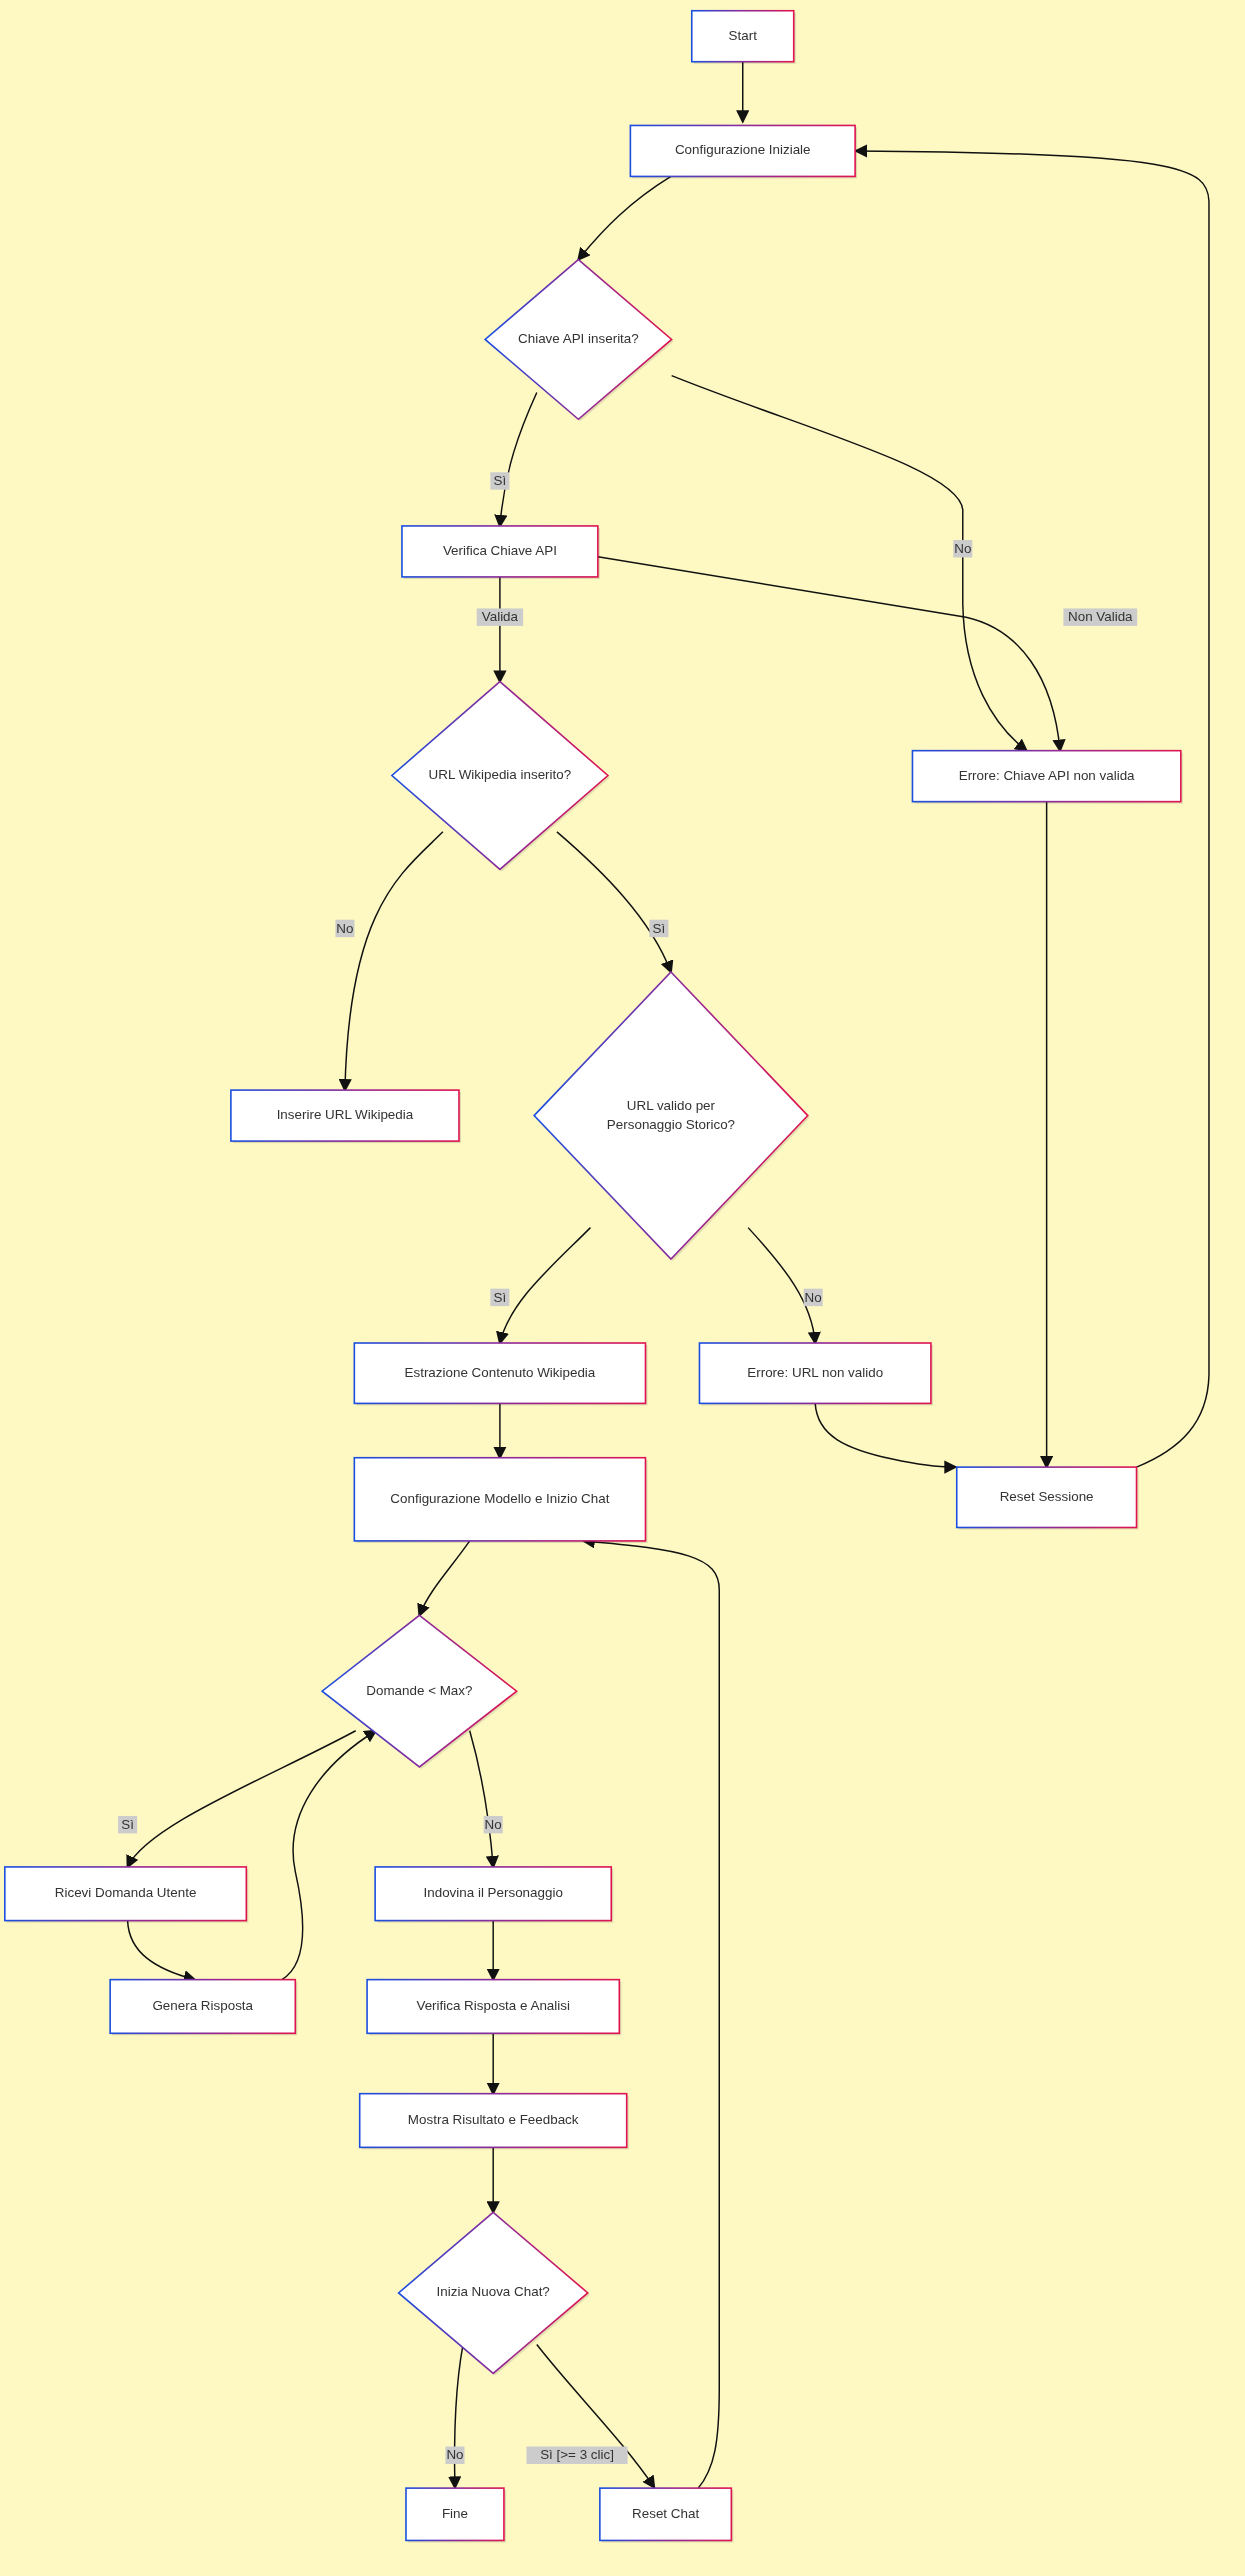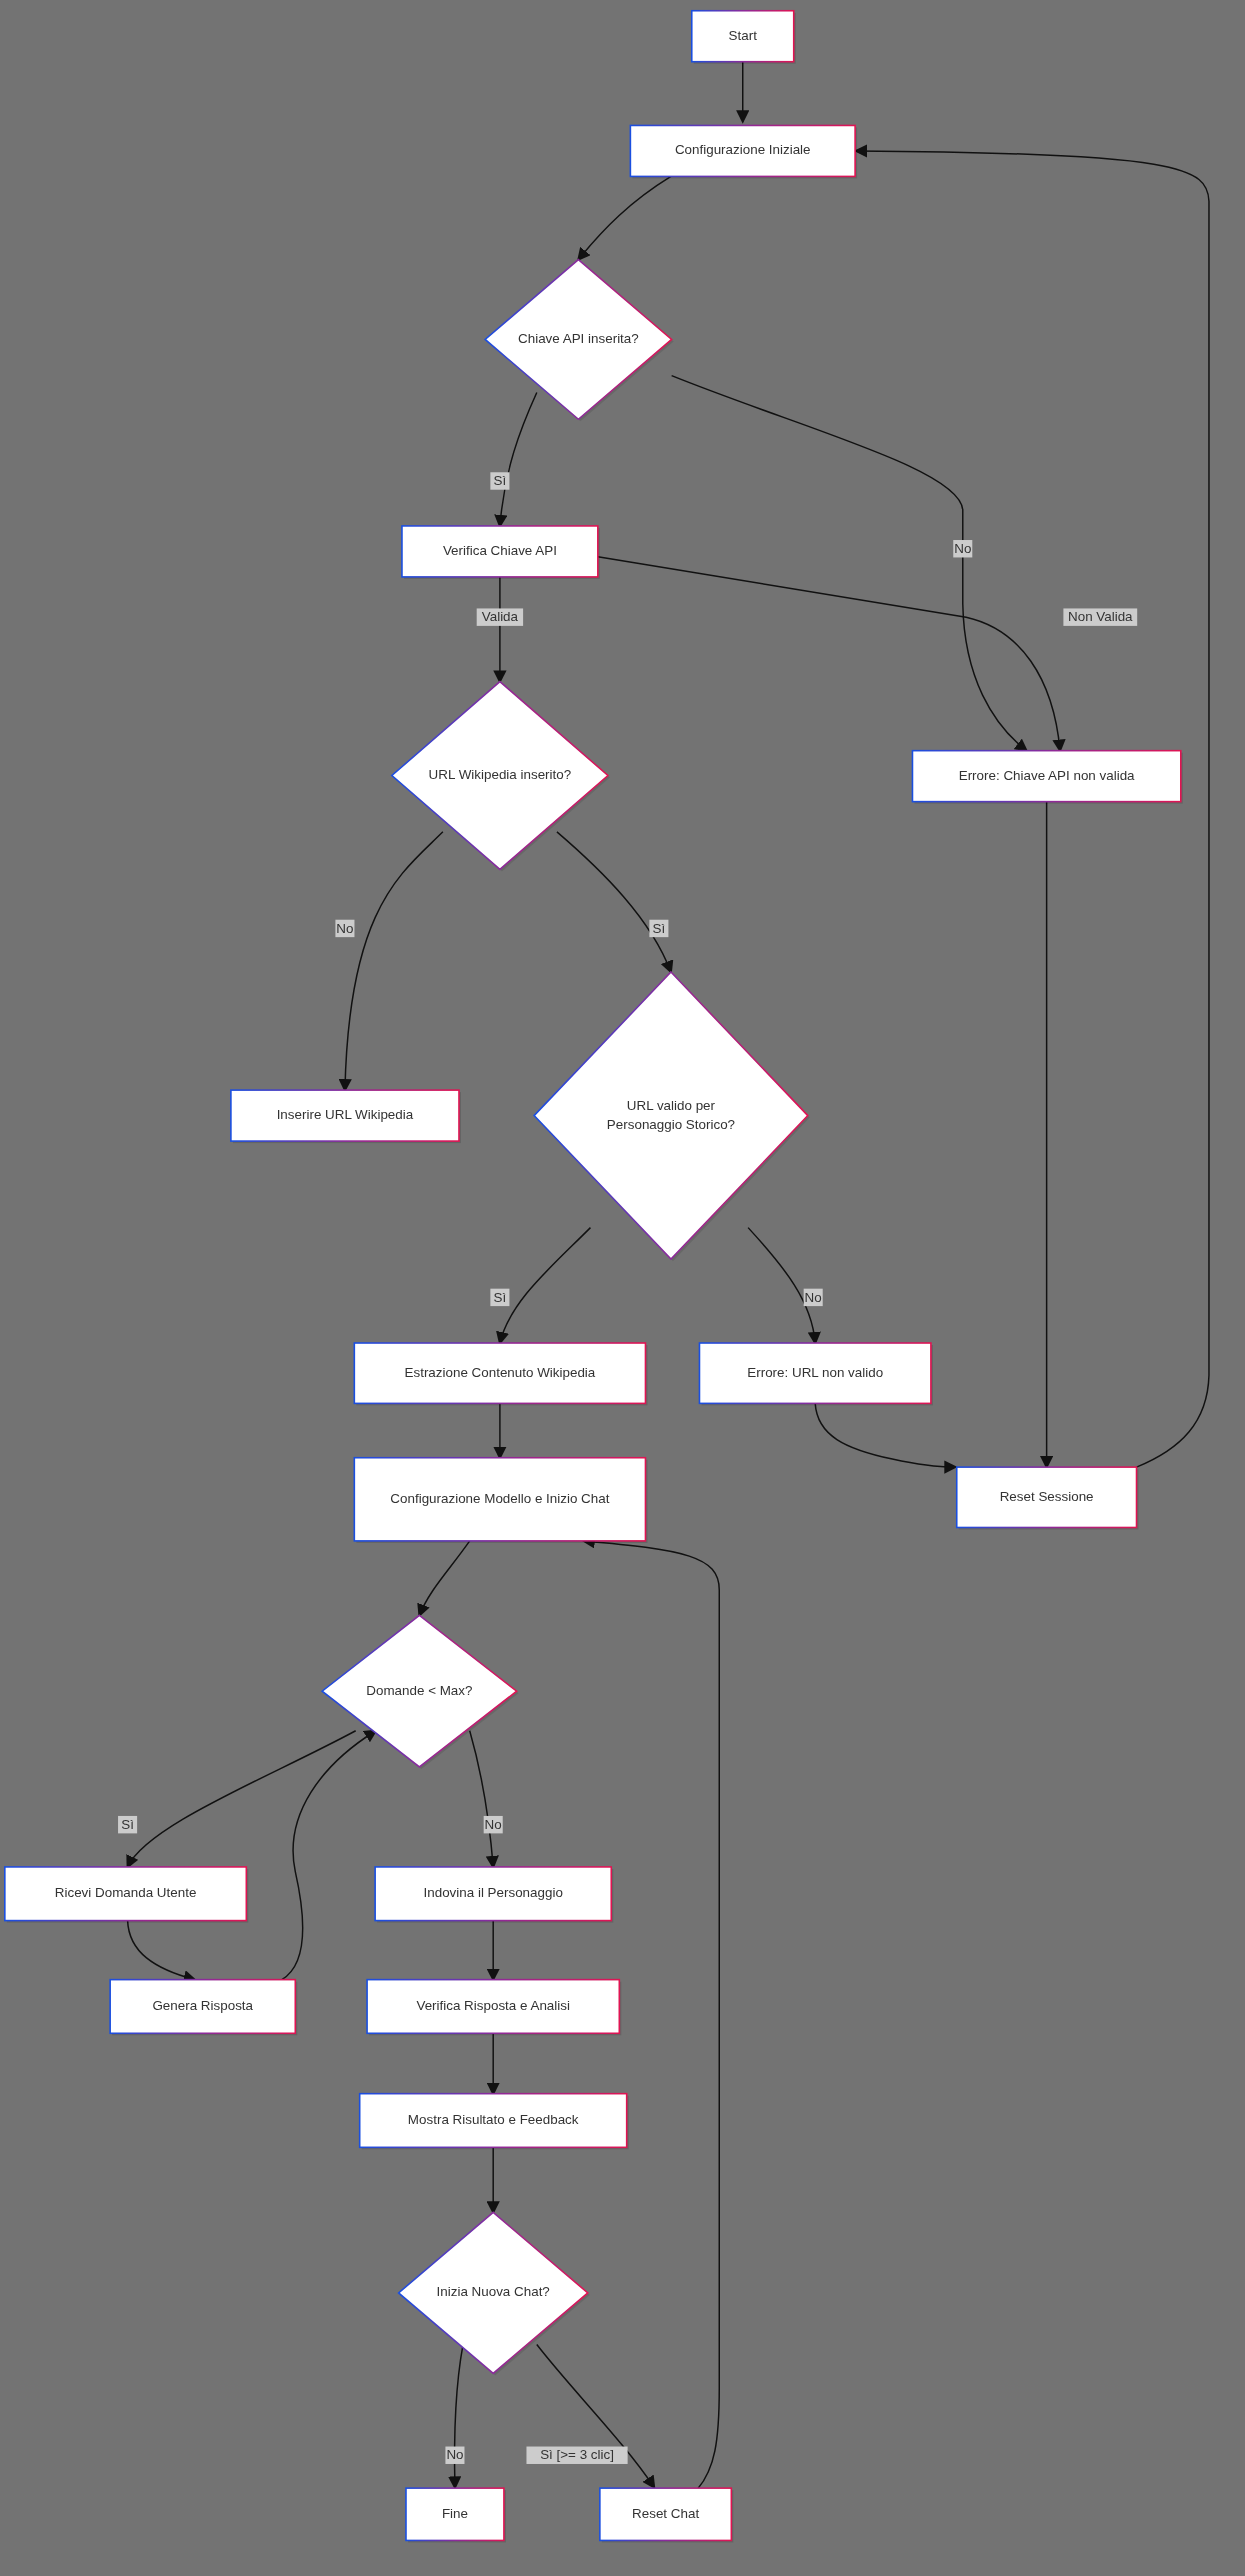--- a/index.html
+++ b/index.html
@@ -7,21 +7,21 @@
     padding: 0;
     background: #ffffff;
   }
   body {
     font-family: "Liberation Sans", sans-serif;
   }
   #canvas {
     position: relative;
     width: 1246px;
     height: 2576px;
-    background: #737373;
+    background: #fef9c3;
     overflow: hidden;
   }
   svg.flow {
     position: absolute;
     left: 0;
     top: 0;
     width: 1246px;
     height: 2576px;
   }
   .node-label {

